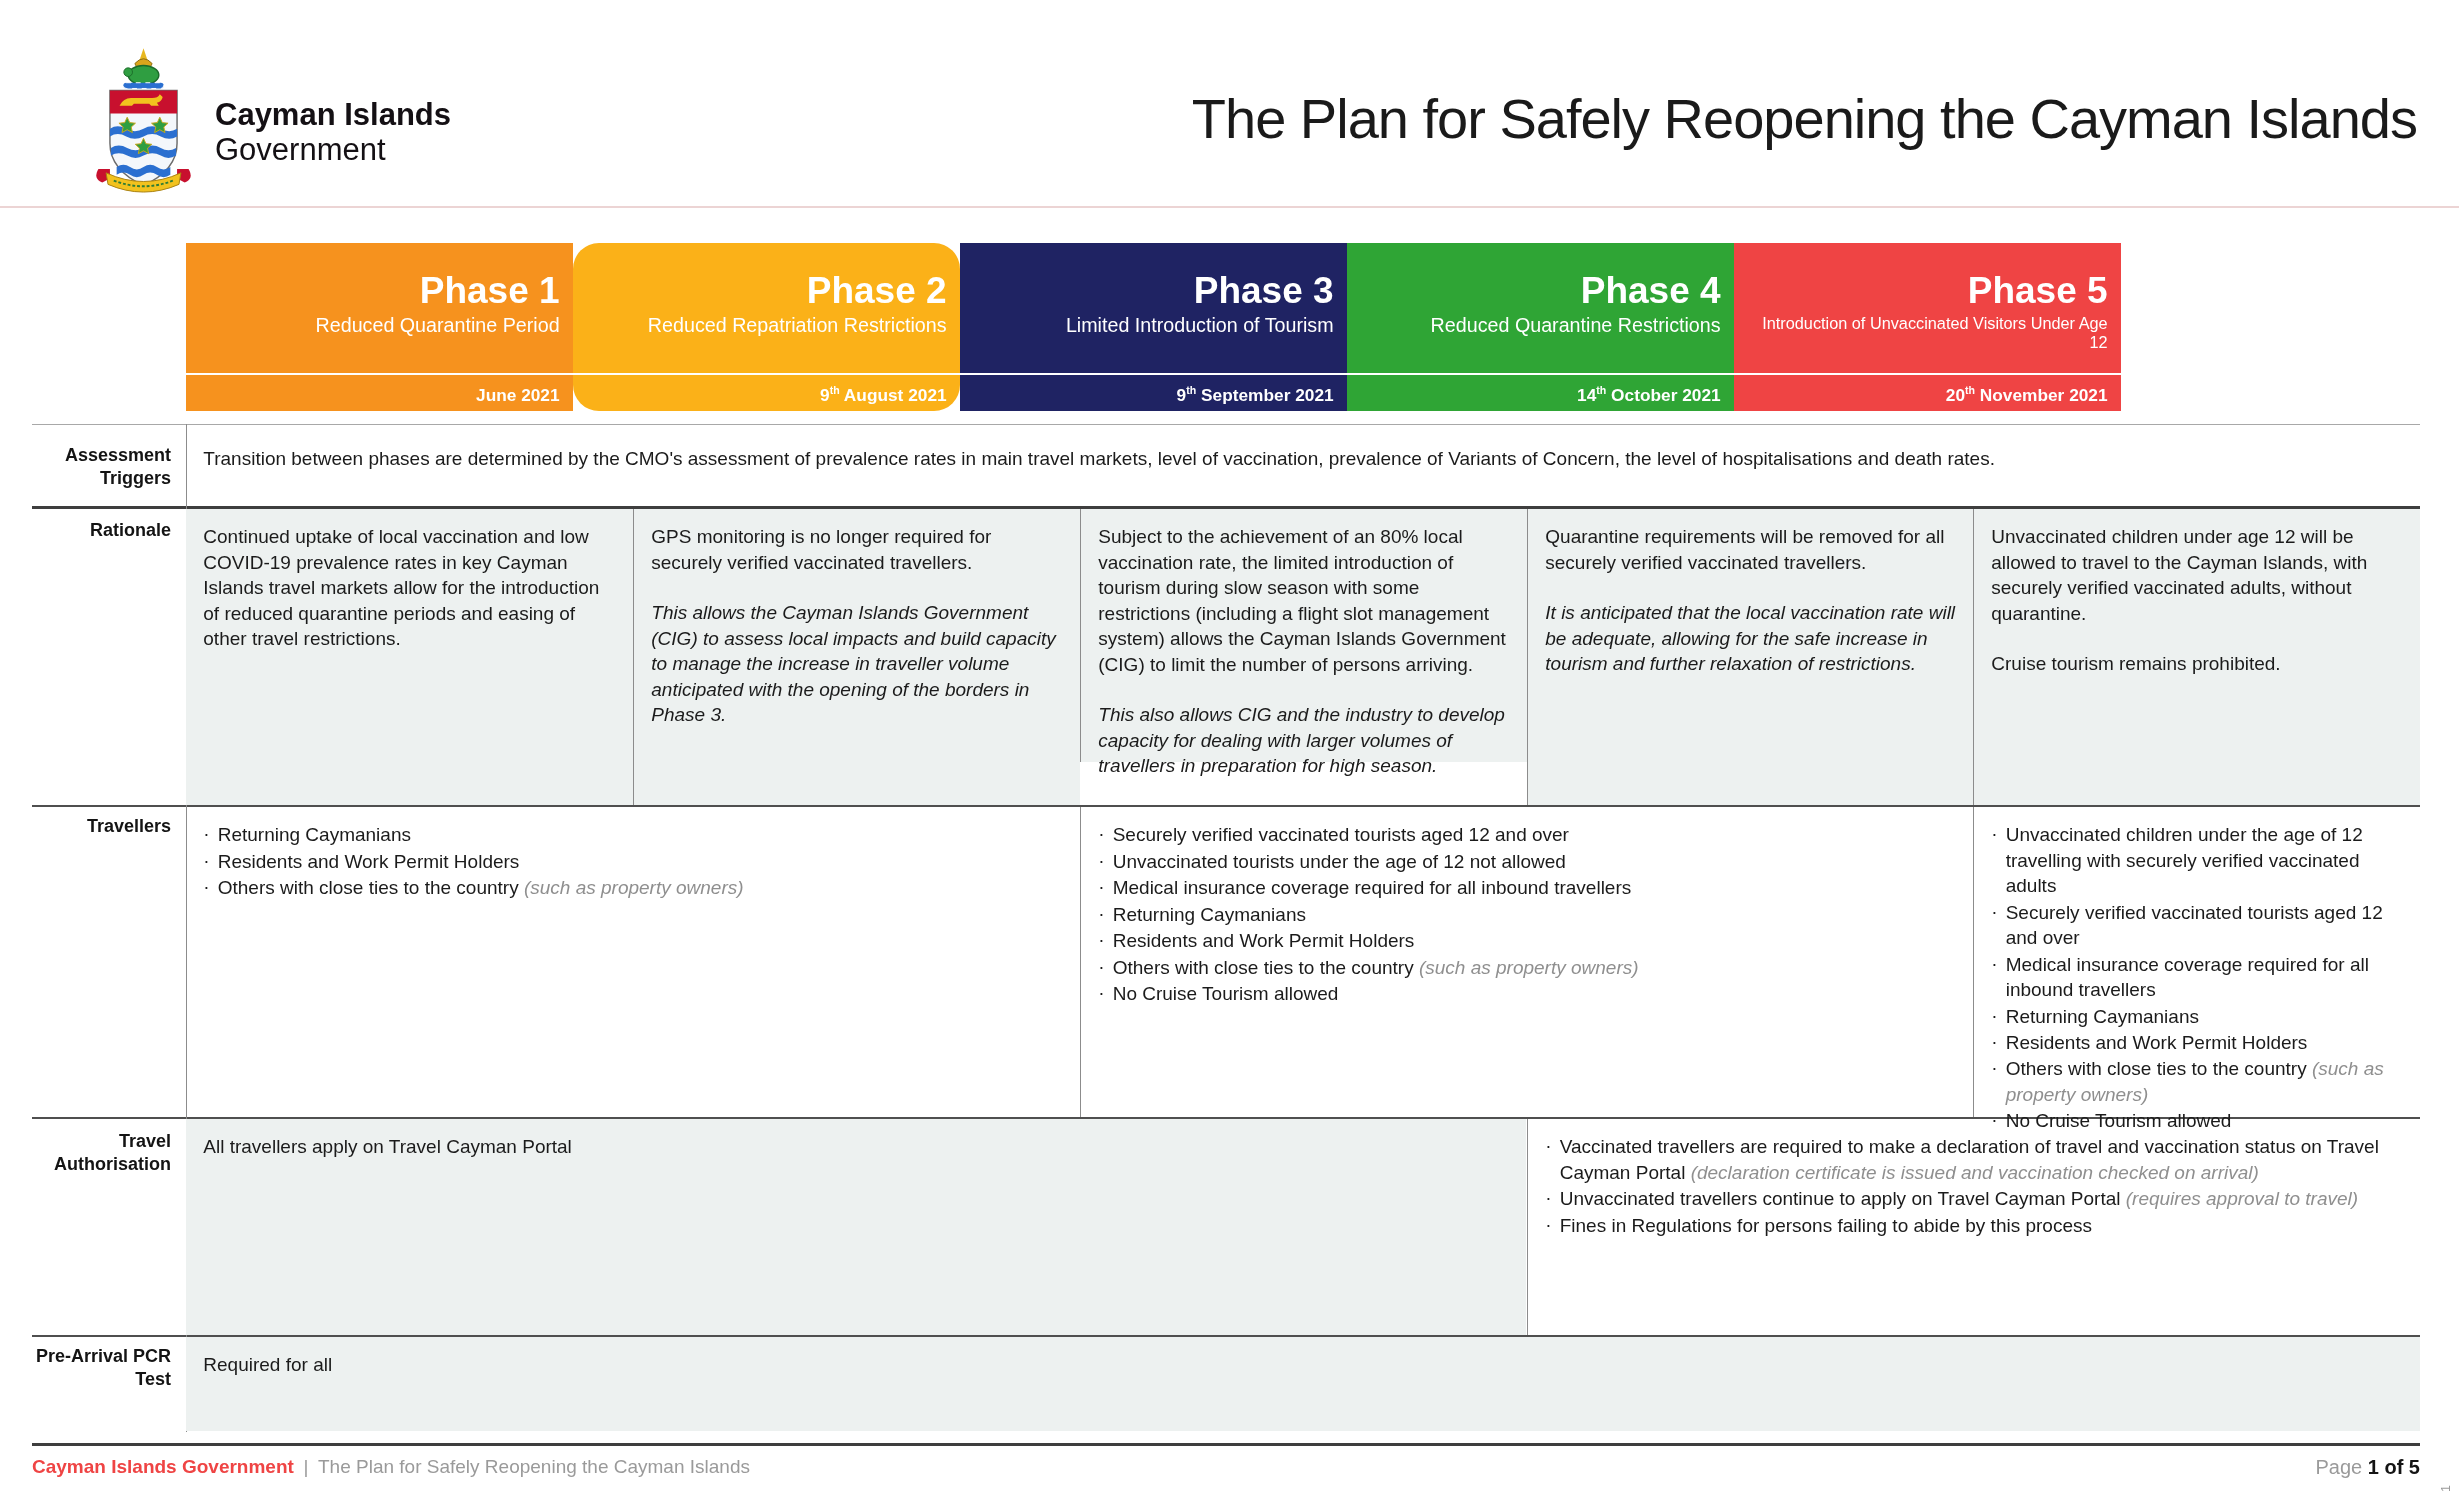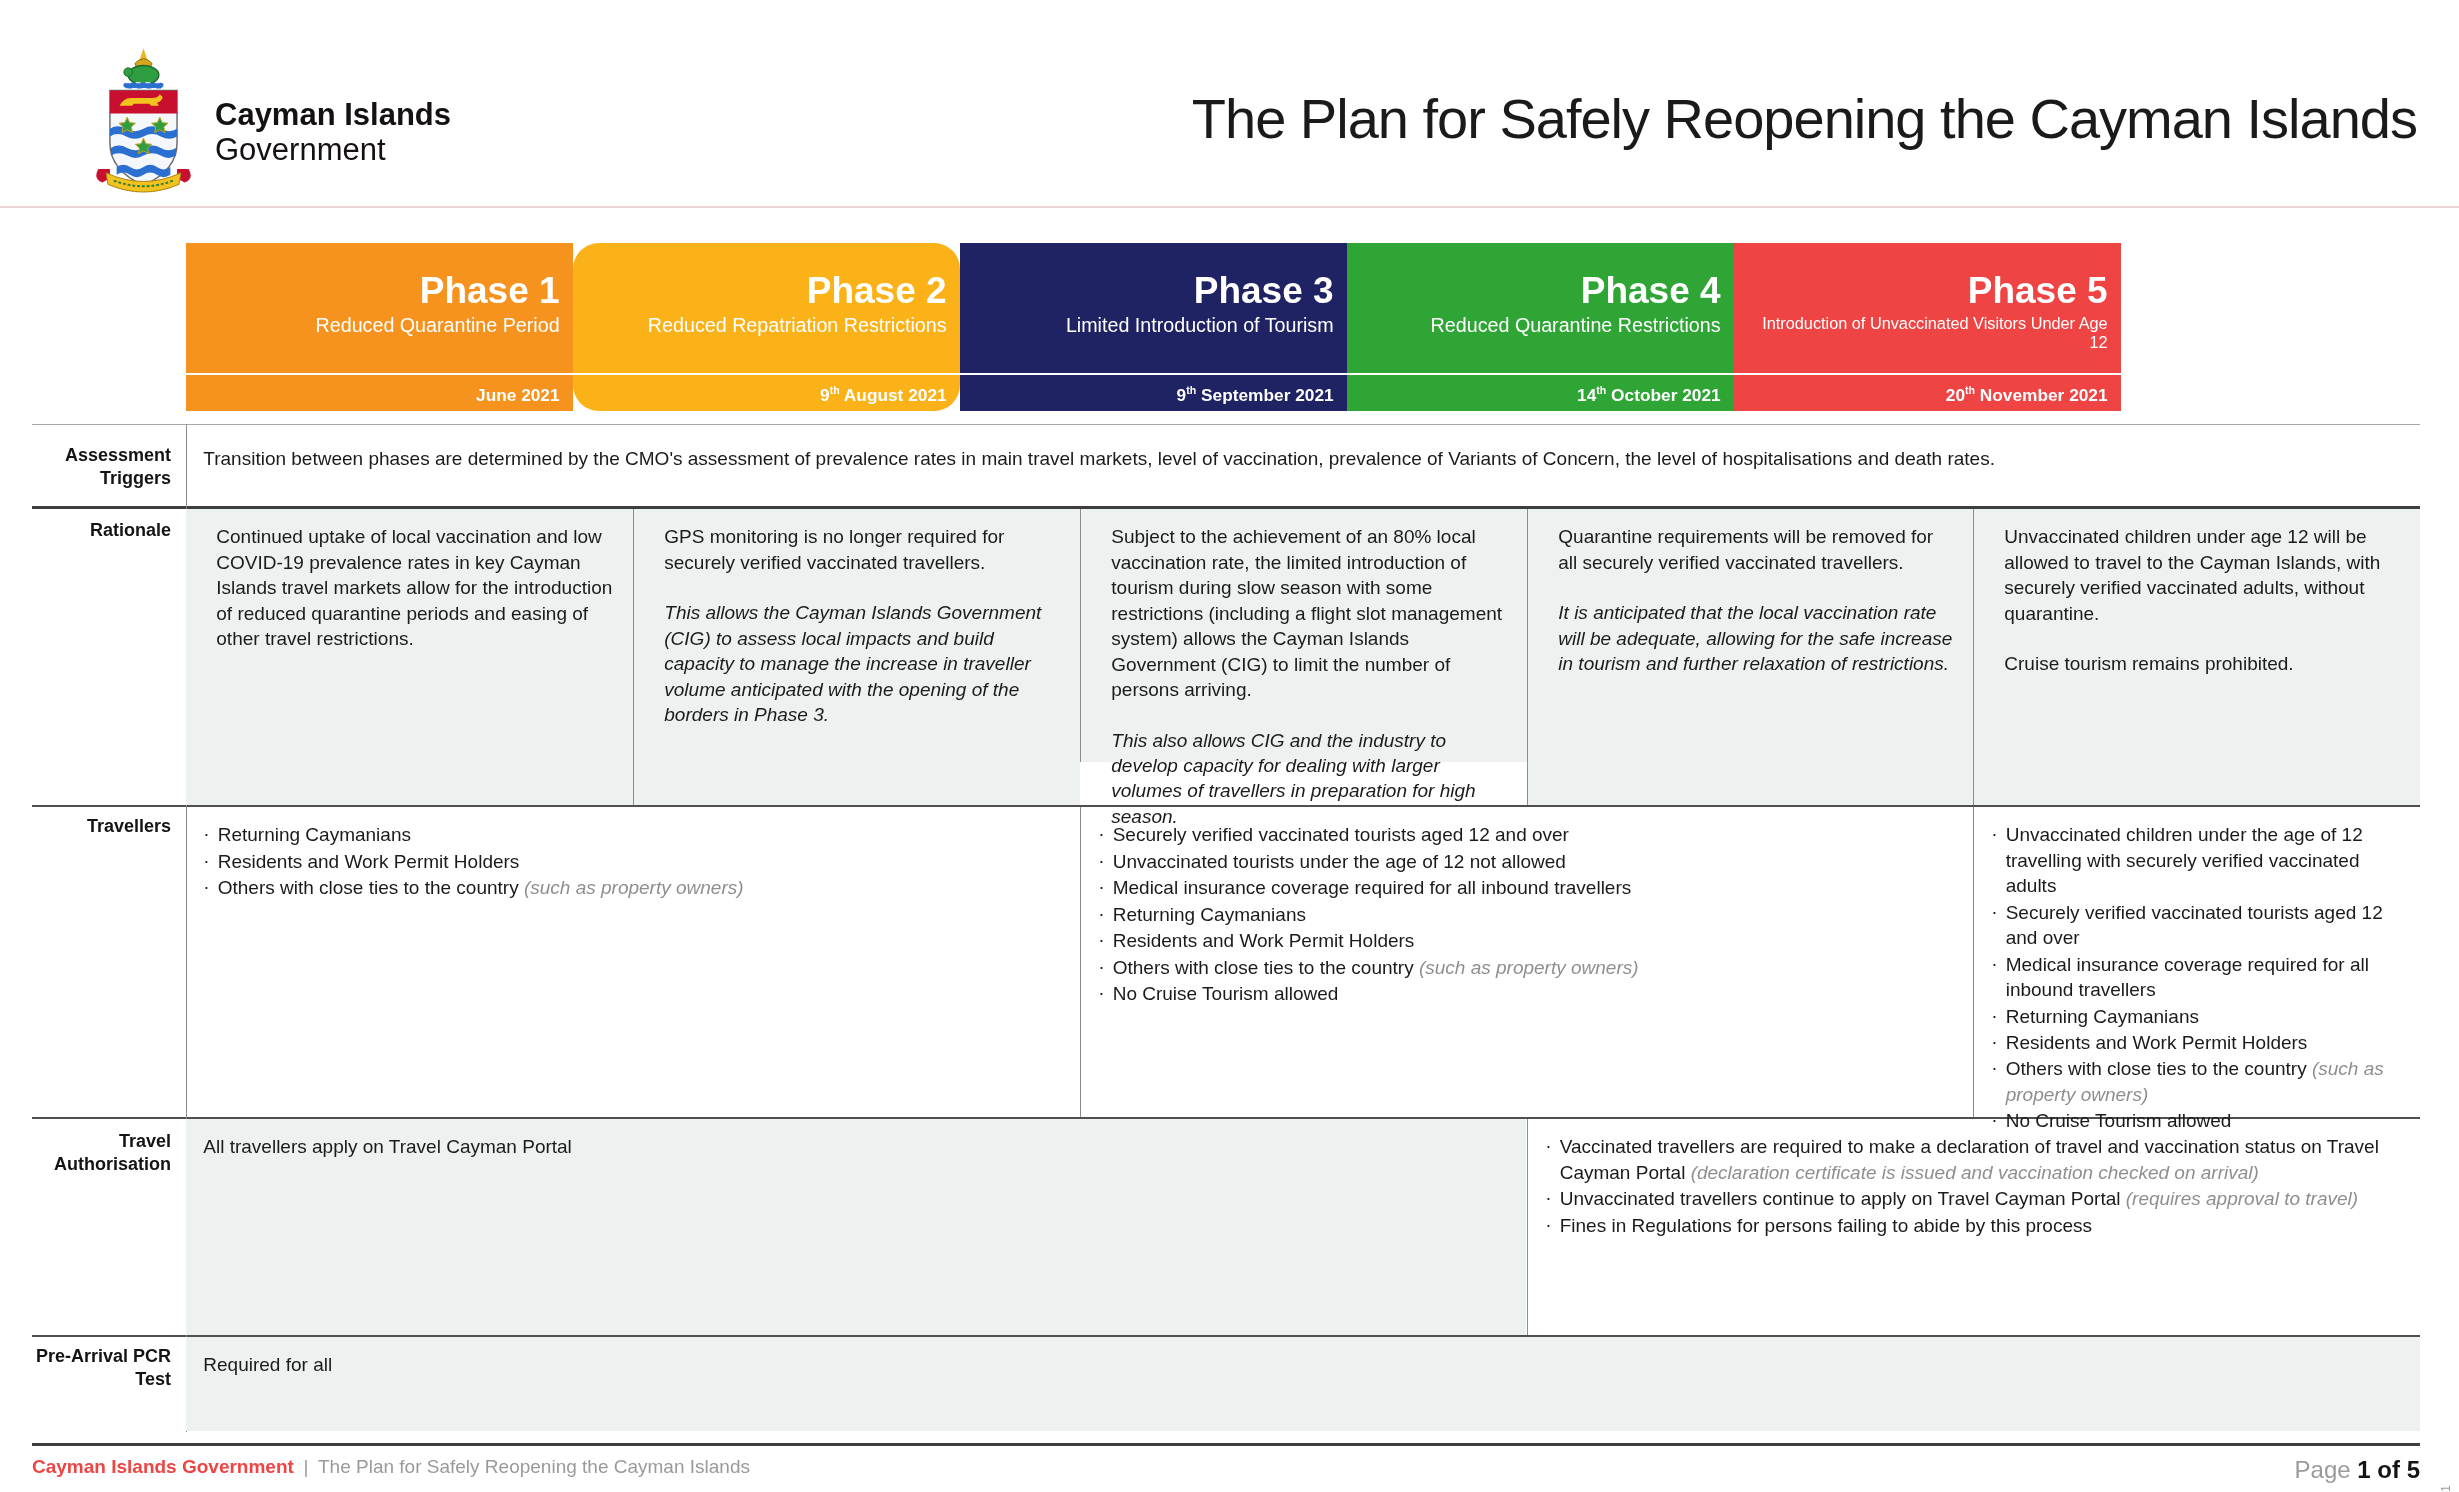--- a/index.html
+++ b/index.html
@@ -30,33 +30,33 @@
   .hl-thin{height:1px;background:#a8a8a8;}
   .hl-dark{height:2.9px;background:#3e3e3e;}
   .hl-mid{height:1.9px;background:#4f4f4f;}
   .label-sep{position:absolute;left:186px;top:424px;width:1px;height:1008px;background:#8c8c8c;}
   .row-label{position:absolute;left:32px;width:139px;text-align:right;
     font-size:18px;font-weight:700;line-height:1.25;color:#141414;}
   .cell{position:absolute;box-sizing:border-box;padding:15.4px 17.3px;
     font-size:19px;line-height:1.34;color:#1b1b1b;}
   .cell.gray{background:#edf1f0;}
   .cell.vline{border-left:1px solid #8c8c8c;}
-  .cell p{margin:0 0 25px 13px;}
+  .cell p{margin:0 0 25px 0;}
   .cell p:last-child{margin-bottom:0;}
   .cell p.it{font-style:italic;}
   .bullet{position:relative;padding-left:14.4px;margin:0 0 1px 0;}
   .bullet .mark{position:absolute;left:0;top:-1px;}
   .note{font-style:italic;color:#8f8f8f;}
   
   .footer-rule{position:absolute;left:32px;top:1443px;width:2388px;height:2.9px;background:#3e3e3e;}
   .footer-left{position:absolute;left:32px;top:1456px;font-size:19px;white-space:nowrap;}
   .footer-org{font-weight:700;color:#ef4444;}
   .footer-sep{color:#9a9a9a;padding:0 9.6px;}
   .footer-doc{color:#9a9a9a;}
-  .footer-right{position:absolute;right:39px;top:1456px;font-size:24px;white-space:nowrap;}
+  .footer-right{position:absolute;right:39px;top:1456px;font-size:20px;white-space:nowrap;}
   .page-word{color:#9a9a9a;}
   .page-num{font-weight:700;color:#141414;}
   .side-credit{position:absolute;right:5.8px;bottom:7.7px;transform:rotate(-90deg);
     transform-origin:bottom right;white-space:nowrap;font-size:12.5px;color:#2a2a2a;}
   .side-credit .side-date{color:#9a9a9a;padding-left:17.3px;}
 </style>
 </head>
 <body>
 
 <div class="page">

